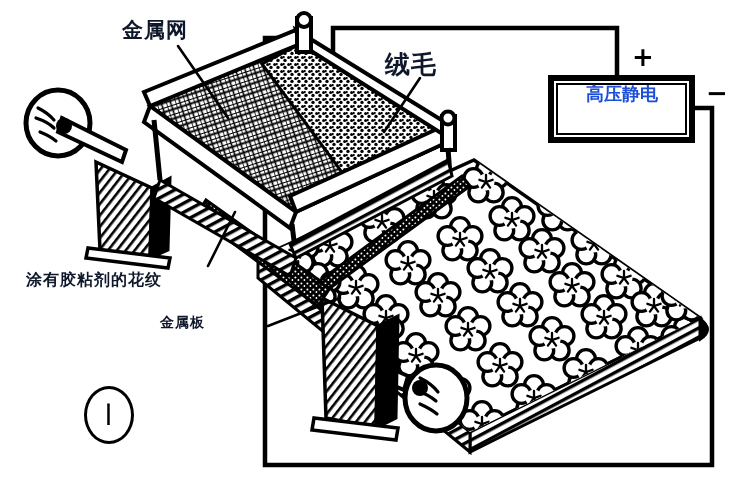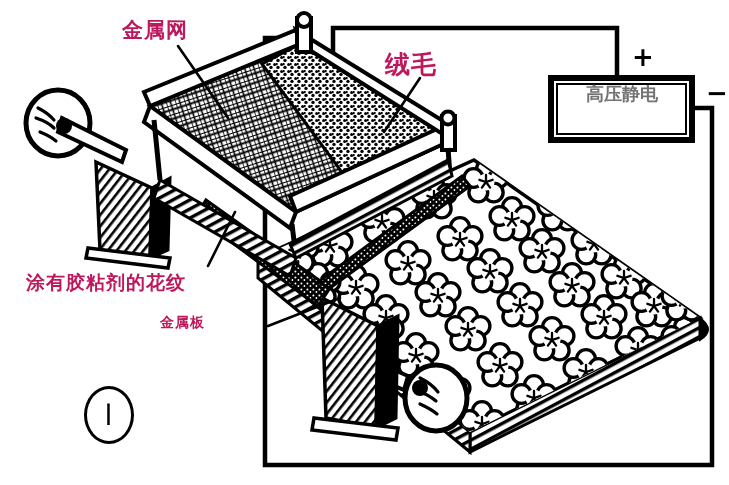--- a/index.html
+++ b/index.html
@@ -1,27 +1,27 @@
 <!DOCTYPE html>
 <html><head>
 <meta charset="utf-8">
 <style>
   html,body{margin:0;padding:0;background:#ffffff;}
   body{width:729px;height:485px;overflow:hidden;
        font-family:"DejaVu Sans","Liberation Sans",sans-serif;}
   #stage{position:relative;width:729px;height:485px;background:#fff;}
   #stage svg{position:absolute;left:0;top:0;}
-  .lbl{position:absolute;color:#be185d;font-weight:bold;white-space:nowrap;
+  .lbl{position:absolute;color:#0f172a;font-weight:bold;white-space:nowrap;
        letter-spacing:1px;font-family:"DejaVu Sans","Liberation Sans",sans-serif;text-align:center;}
   .lbl-mesh{left:122px;top:16px;font-size:21px;}
   .lbl-fluff{left:385px;top:48px;font-size:25px;}
-  .lbl-pattern{left:26px;top:270px;font-size:19px;}
+  .lbl-pattern{left:26px;top:270px;font-size:16px;}
   .lbl-plate{left:160px;top:314px;font-size:14px;}
   .gen-text{position:absolute;left:556px;top:82px;width:132px;text-align:center;
-            font-size:18px;font-weight:bold;line-height:1.28;color:#737373;
+            font-size:18px;font-weight:bold;line-height:1.28;color:#1d4ed8;
             font-family:"DejaVu Sans","Liberation Sans",sans-serif;}
   .pol{position:absolute;font-size:26px;font-weight:bold;color:#000;line-height:1;}
   .pol-plus{left:632px;top:44px;}
   .pol-minus{left:706px;top:80px;}
   .fignum{position:absolute;left:84px;top:386px;width:44px;height:52px;
           border:3.5px solid #000;border-radius:50%;
           display:flex;align-items:center;justify-content:center;
           font-size:22px;font-weight:bold;color:#000;}
 </style>
 </head>

